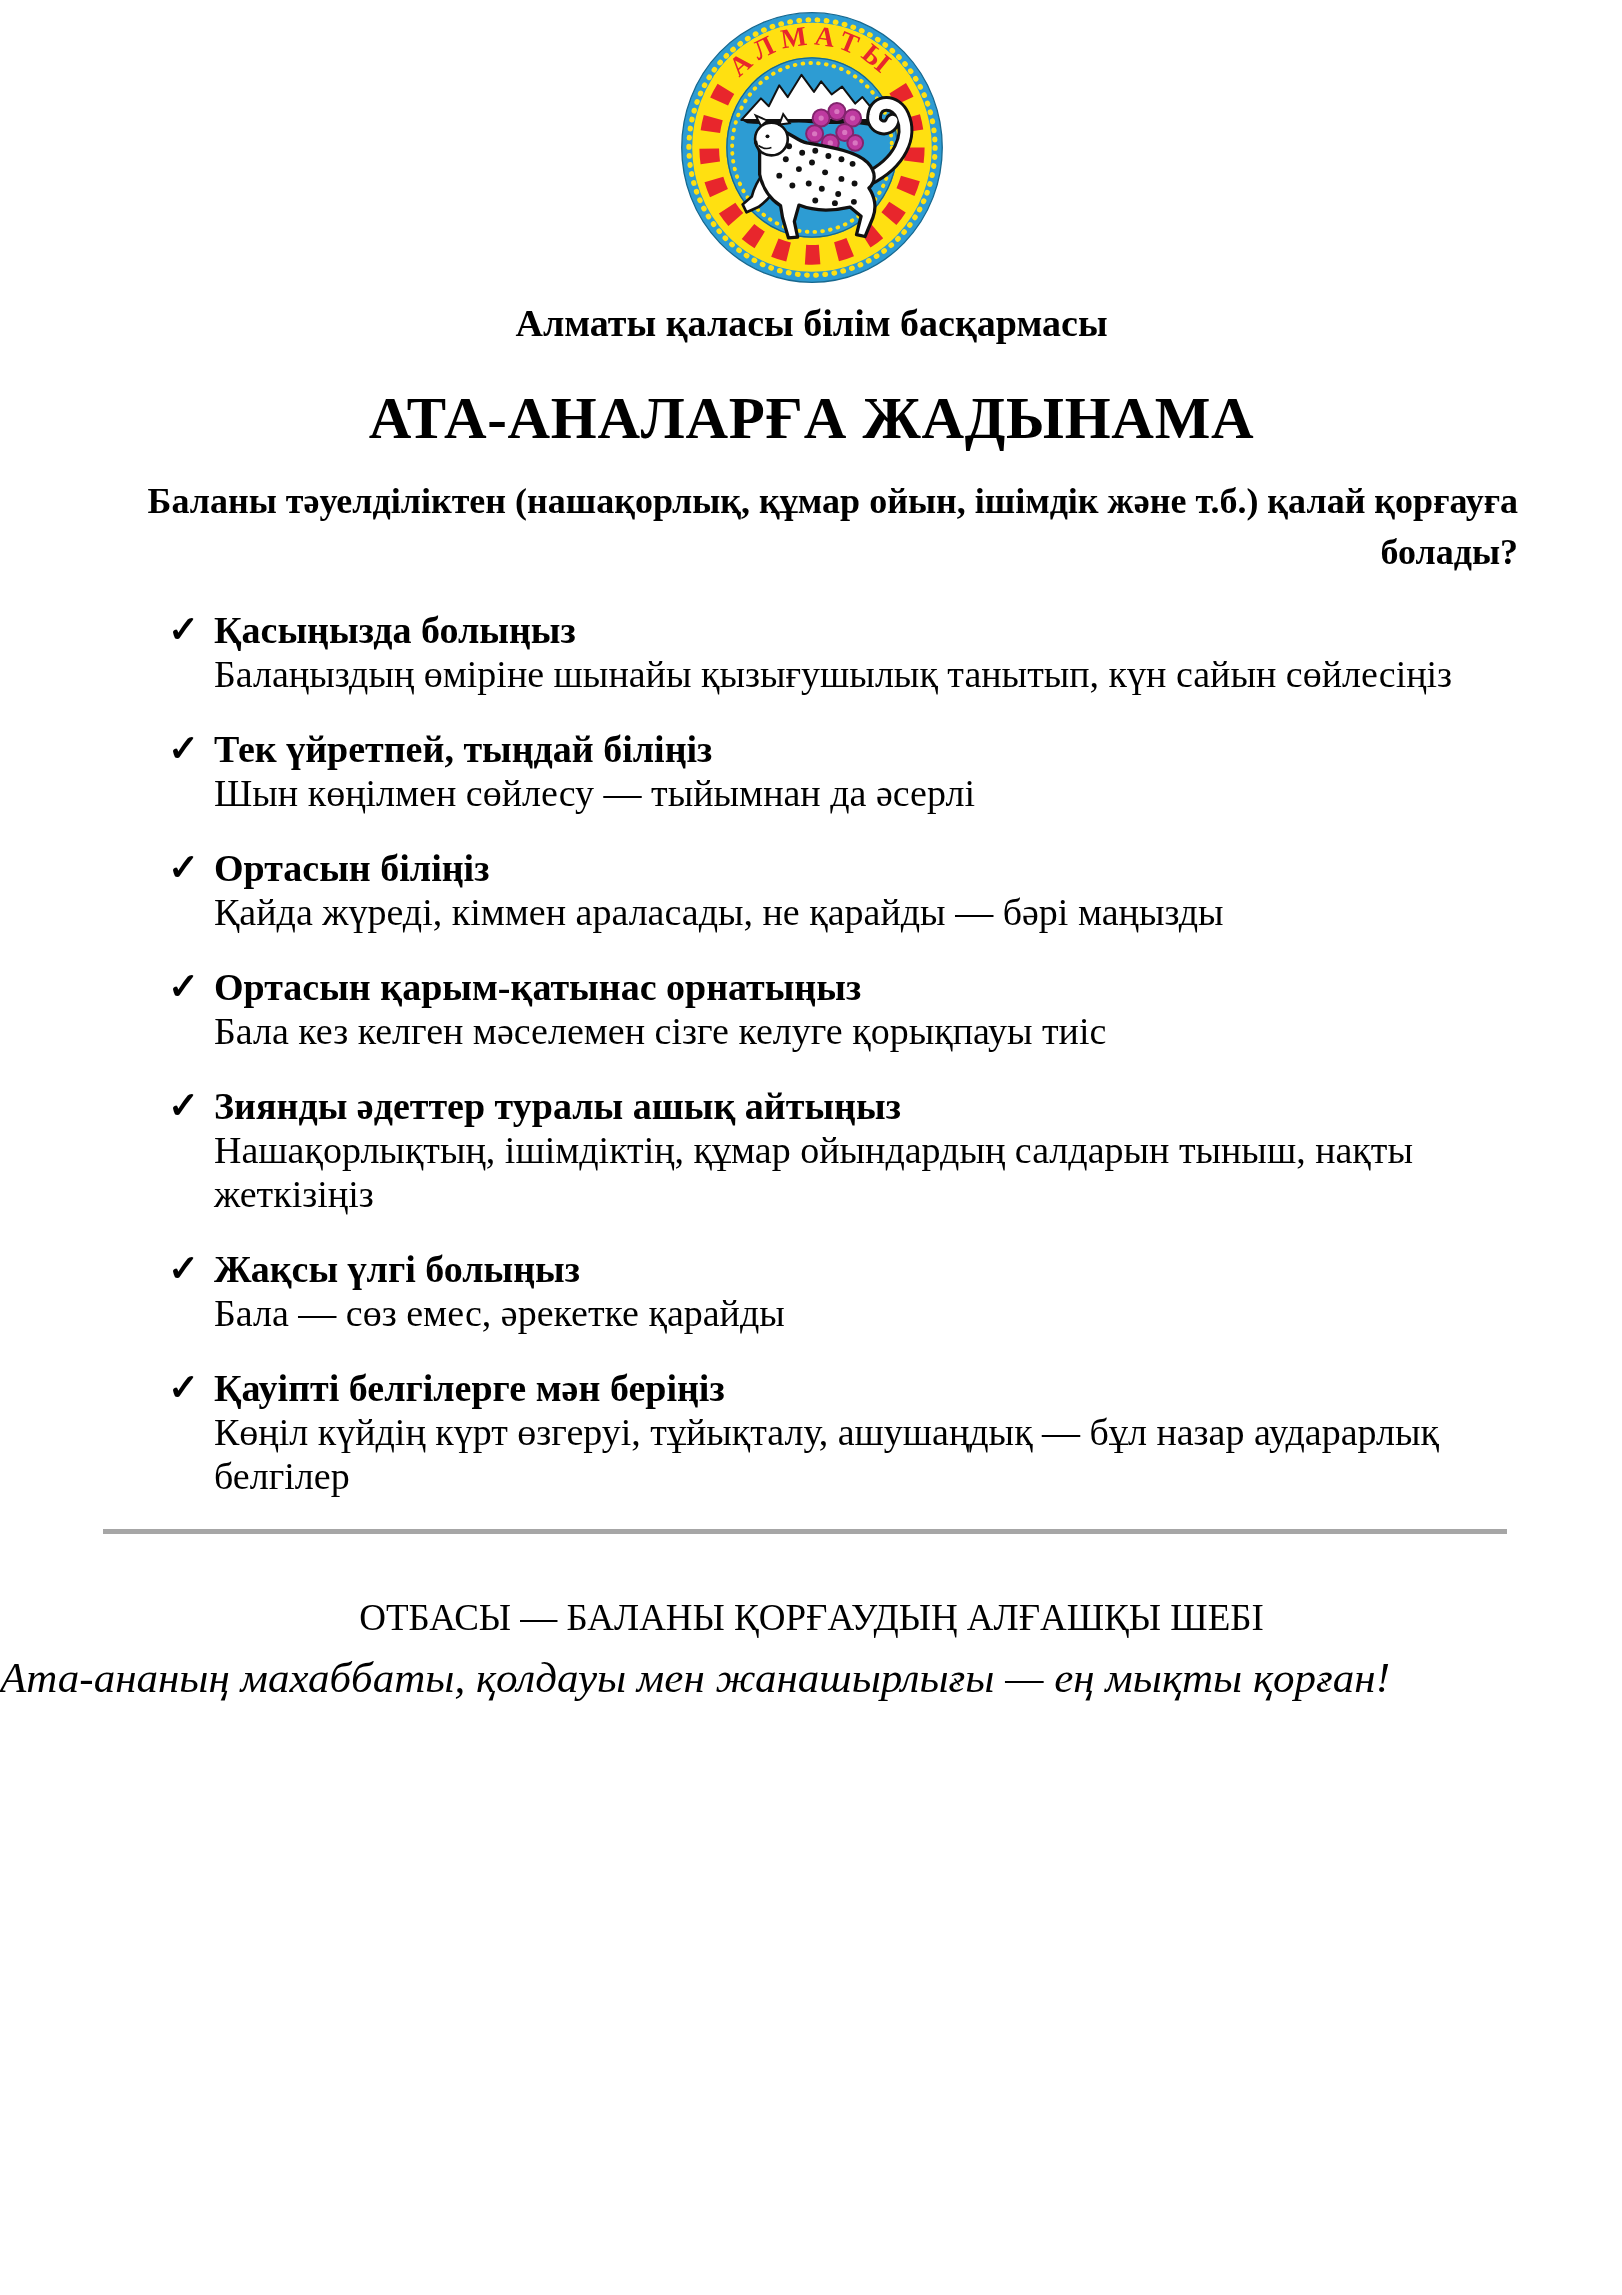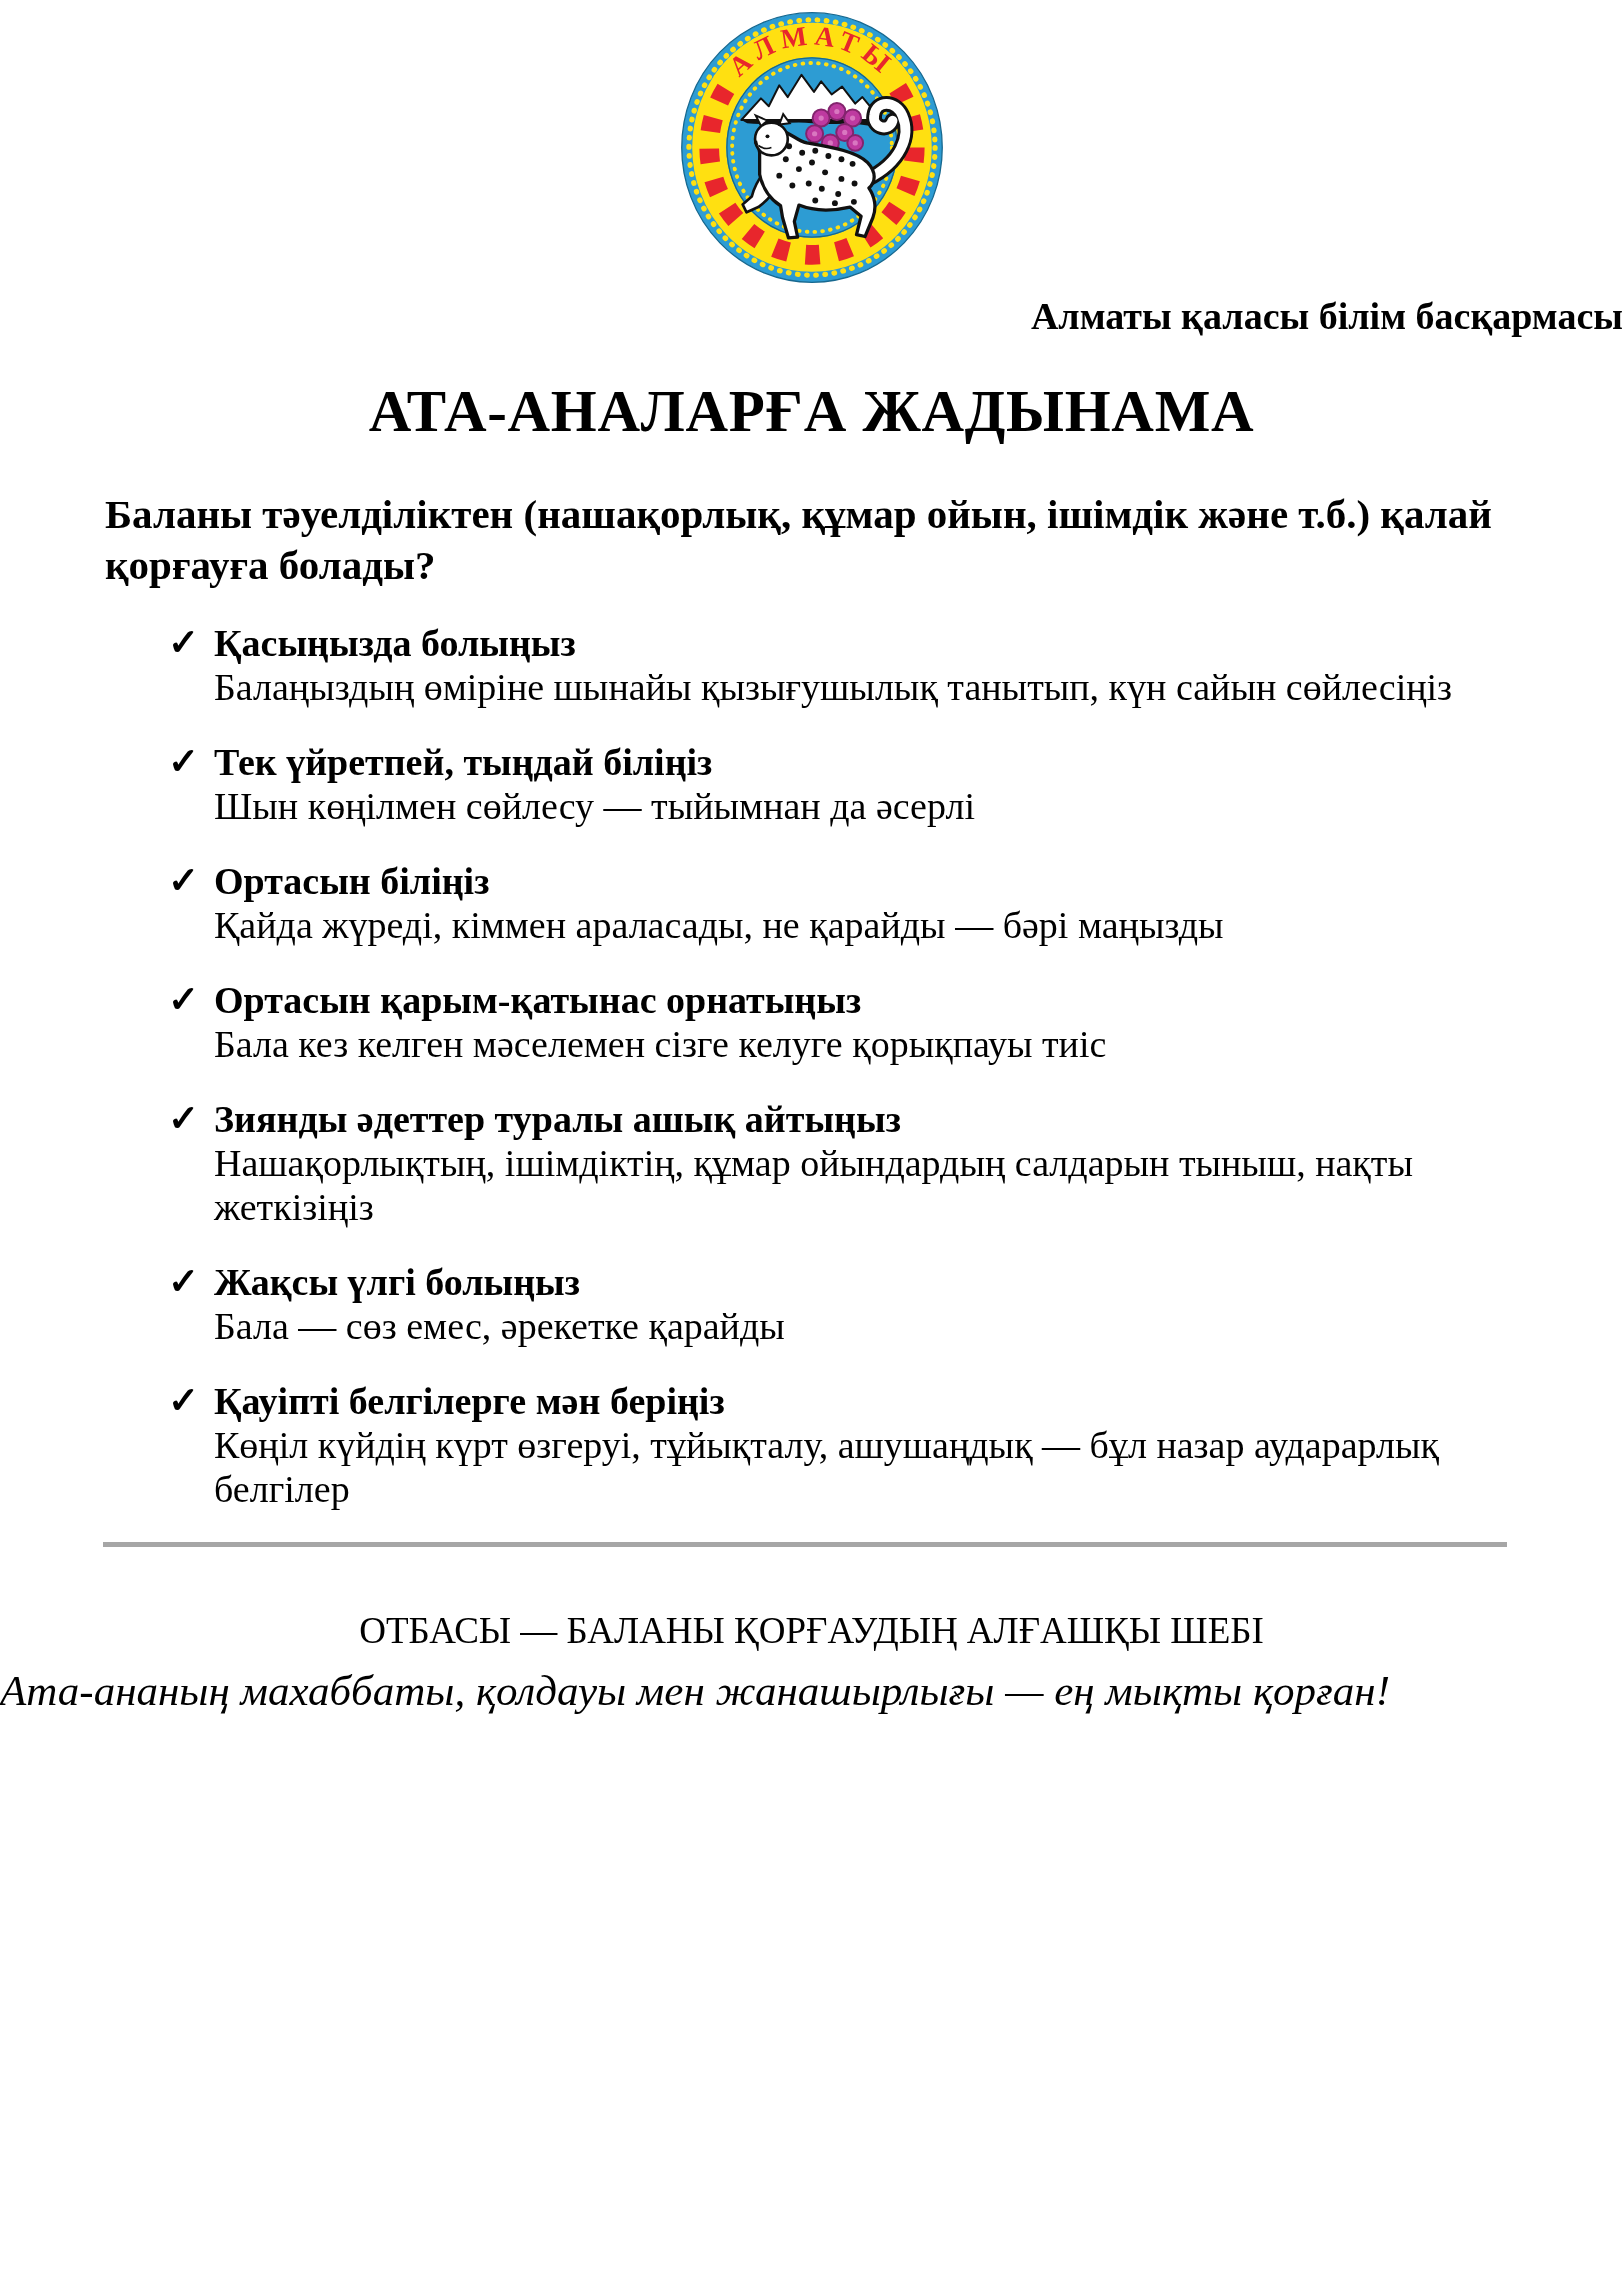--- a/index.html
+++ b/index.html
@@ -8,35 +8,35 @@
     position:relative;
     width:1623px; height:2295px;
     margin:0 auto;
     background:#ffffff;
     color:#000;
     font-family:"Liberation Serif","DejaVu Serif",serif;
     overflow:hidden;
   }
   .logo-wrap { padding-top:11.8px; display:flex; justify-content:center; }
   .org-name {
-    margin-top:13px;
-    text-align:right;
+    margin-top:20px;
+    text-align:center;
     font-size:38px; font-weight:bold; line-height:41px;
   }
   .title {
     margin-top:44px;
     text-align:center;
     font-size:59px; font-weight:bold; line-height:60px;
     letter-spacing:0.7px;
   }
   .subtitle {
-    margin:48px auto 0;
+    margin:28px auto 0;
     max-width:1413px;
-    text-align:left;
-    font-size:41px; font-weight:bold; line-height:51px;
+    text-align:right;
+    font-size:36px; font-weight:bold; line-height:51px;
   }
   .checklist {
     list-style:none;
     margin:30px 131px 0 168px;
   }
   .item { font-size:38px; line-height:44px; margin-bottom:31px; }
   .item-head { display:flex; font-weight:bold; }
   .check { width:46px; flex:none; font-size:37px; font-weight:bold; }
   .item-desc { margin-left:46px; }
   .divider {

